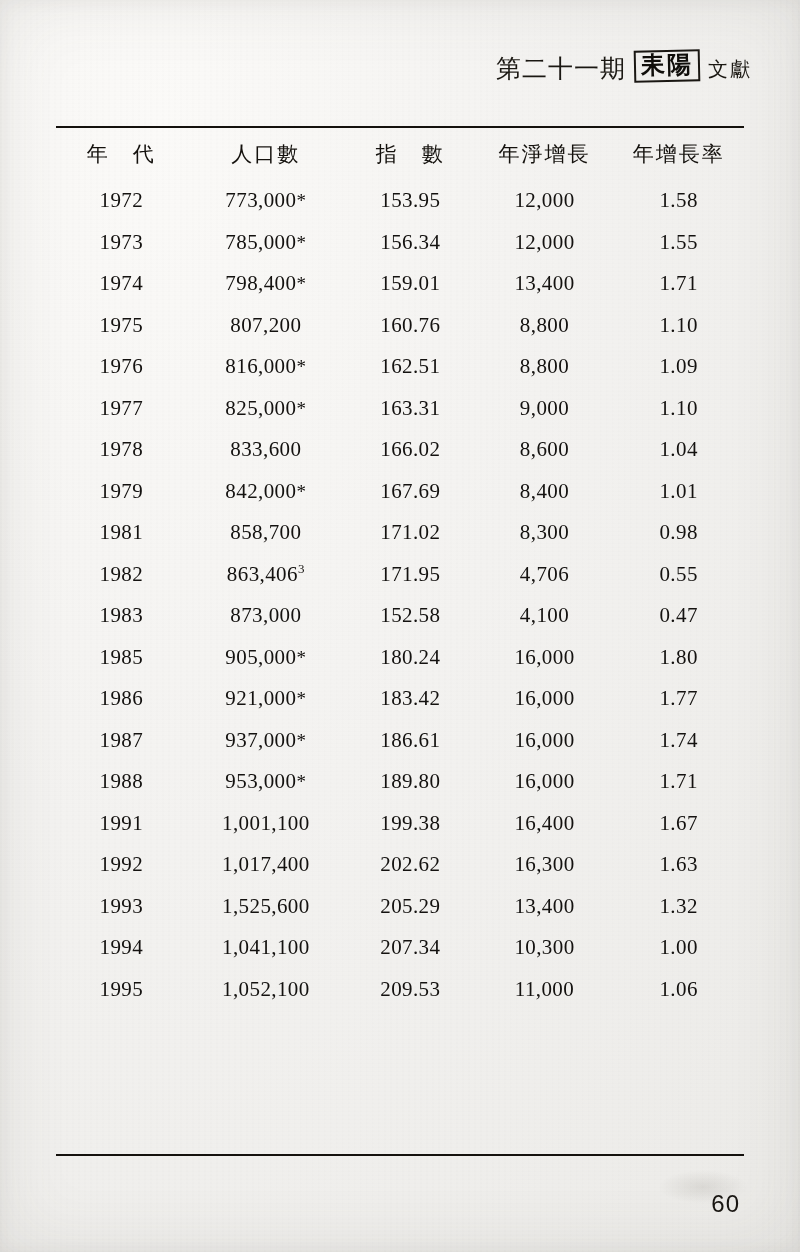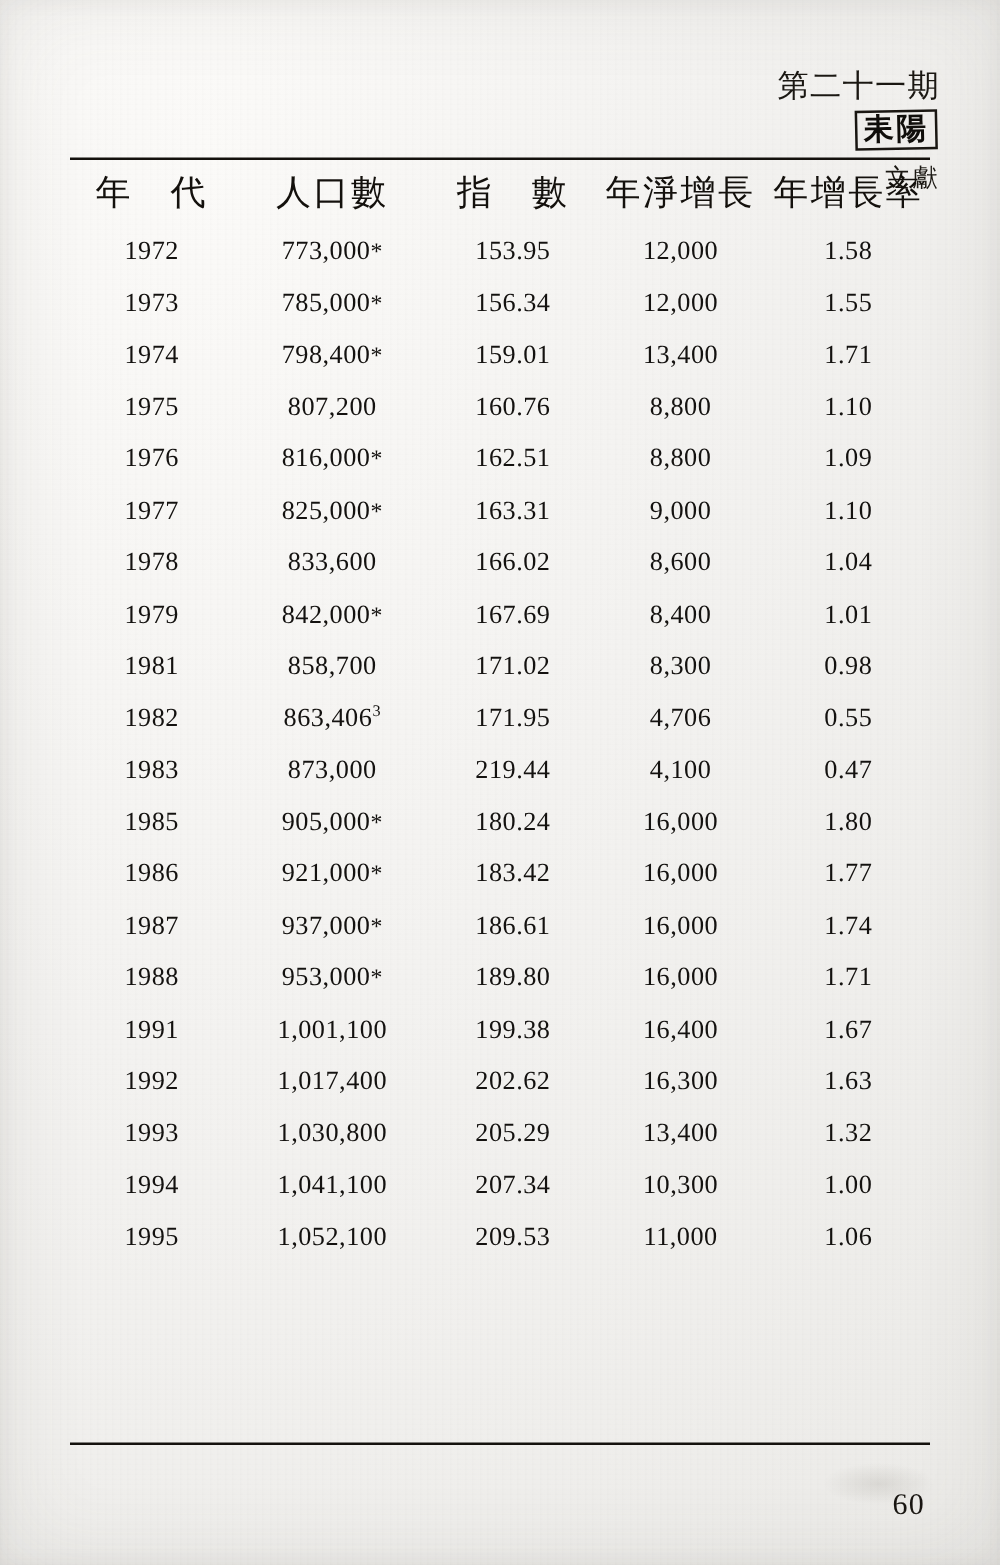--- a/index.html
+++ b/index.html
@@ -40,21 +40,20 @@
 
   
   .header {
     position: absolute;
     top: 52px;
     right: 48px;
     display: flex;
     align-items: flex-end;
     gap: 6px;
     white-space: nowrap;
-    flex-direction: column;
   }
   .header-issue {
     font-family: "DejaVu Serif", serif;
     font-size: 25px;
     letter-spacing: 1px;
     color: #1b1813;
   }
   .header-stamp {
     display: inline-block;
     border: 2px solid #1a1713;
@@ -94,21 +93,21 @@
     table-layout: fixed;
   }
   table.data th, table.data td {
     padding: 0;
     text-align: center;
     vertical-align: middle;
     font-weight: normal;
   }
   thead th {
     font-family: Liberation Sans, sans-serif;
-    font-size: 28px;
+    font-size: 21px;
     letter-spacing: 2px;
     color: #14110d;
     height: 52px;
     white-space: nowrap;
   }
   tbody td {
     font-family: "Liberation Serif", serif;
     font-size: 21px;
     color: #141210;
     height: 41.5px;
@@ -139,21 +138,21 @@
     position: absolute;
     left: 56px;
     right: 56px;
     bottom: 96px;
     border-top: 2px solid #15120e;
   }
   .page-number {
     position: absolute;
     right: 60px;
     bottom: 34px;
-    font-family: Liberation Serif, serif;
+    font-family: Liberation Sans, sans-serif;
     font-size: 24px;
     color: #1a1713;
     letter-spacing: 1px;
     margin-left: 36px;
   }
   .smudge {
     position: absolute;
     right: 52px;
     bottom: 48px;
     width: 90px;
@@ -260,21 +259,21 @@
           <tr>
             <td class="col-year"><span>1982</span></td>
             <td class="col-pop"><span>863,406</span><sup class="mark">3</sup></td>
             <td class="col-index"><span>171.95</span></td>
             <td class="col-net"><span>4,706</span></td>
             <td class="col-rate"><span>0.55</span></td>
           </tr>
           <tr>
             <td class="col-year"><span>1983</span></td>
             <td class="col-pop"><span>873,000</span></td>
-            <td class="col-index"><span>219.44</span></td>
+            <td class="col-index"><span>152.58</span></td>
             <td class="col-net"><span>4,100</span></td>
             <td class="col-rate"><span>0.47</span></td>
           </tr>
           <tr>
             <td class="col-year"><span>1985</span></td>
             <td class="col-pop"><span>905,000</span><span class="star">*</span></td>
             <td class="col-index"><span>180.24</span></td>
             <td class="col-net"><span>16,000</span></td>
             <td class="col-rate"><span>1.80</span></td>
           </tr>
@@ -308,21 +307,21 @@
           </tr>
           <tr>
             <td class="col-year"><span>1992</span></td>
             <td class="col-pop"><span>1,017,400</span></td>
             <td class="col-index"><span>202.62</span></td>
             <td class="col-net"><span>16,300</span></td>
             <td class="col-rate"><span>1.63</span></td>
           </tr>
           <tr>
             <td class="col-year"><span>1993</span></td>
-            <td class="col-pop"><span>1,030,800</span></td>
+            <td class="col-pop"><span>1,525,600</span></td>
             <td class="col-index"><span>205.29</span></td>
             <td class="col-net"><span>13,400</span></td>
             <td class="col-rate"><span>1.32</span></td>
           </tr>
           <tr>
             <td class="col-year"><span>1994</span></td>
             <td class="col-pop"><span>1,041,100</span></td>
             <td class="col-index"><span>207.34</span></td>
             <td class="col-net"><span>10,300</span></td>
             <td class="col-rate"><span>1.00</span></td>

